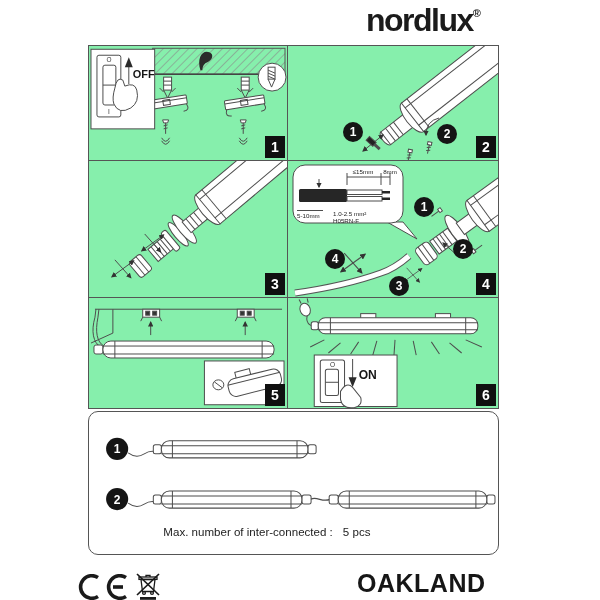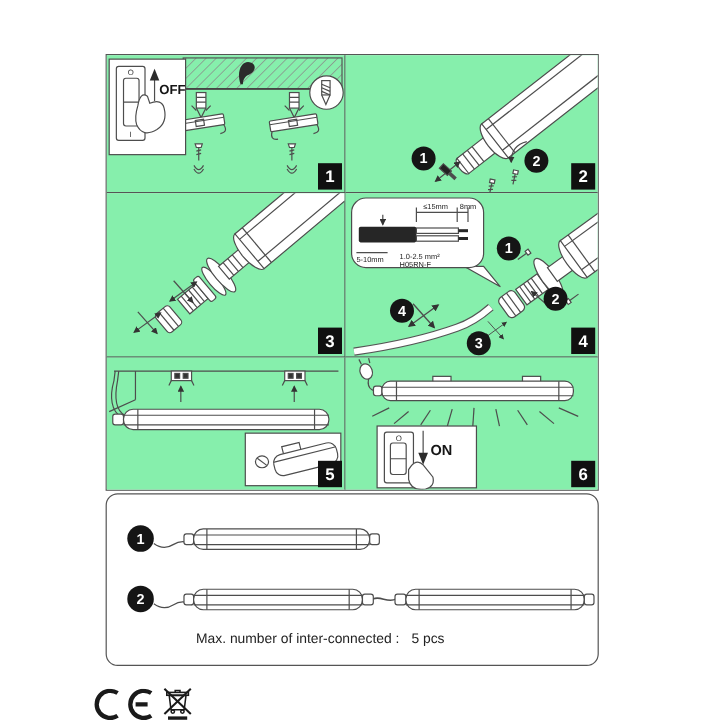--- a/index.html
+++ b/index.html
@@ -33,20 +33,21 @@
   .tiny{font-size:6.2px;fill:#222;}
   .swlab{font-size:11px;font-weight:bold;fill:#161616;}
   .swsml{font-size:6.5px;fill:#333;text-anchor:middle;}
   .note{font-size:11.5px;fill:#222;}
 </style>
 </head>
 <body>
 
 <div class="page">
 
+  <div class="logo"><span>nordlux</span><sup>®</sup></div>
 
   <div class="grid">
 
     <div class="panel bR bB">
       <svg viewBox="0 0 199 114">
         <defs>
           <pattern id="hat1" width="6" height="6" patternUnits="userSpaceOnUse" patternTransform="rotate(45)">
             <line x1="0" y1="0" x2="0" y2="6" stroke="#8a8a8a" stroke-width="1.2"></line>
           </pattern>
         </defs>
@@ -455,14 +456,15 @@
       <path d="M8,8.5 L22,8.5 L20.5,20.5 L9.5,20.5 Z"></path>
       <rect x="6" y="6" width="18" height="2.4"></rect>
       <path d="M13,6 L13,4.4 L17,4.4 L17,6"></path>
       <circle cx="11" cy="22" r="1.4"></circle>
         <circle cx="19" cy="22" r="1.4"></circle>
       <line x1="4" y1="3" x2="26" y2="24" stroke-width="1.7"></line>
       <line x1="26" y1="3" x2="4" y2="24" stroke-width="1.7"></line>
     </g>
     <rect x="7" y="26" width="16" height="2.8" fill="#1a1a1a"></rect>
   </svg>
+  <div class="product">OAKLAND</div>
 
 </div>
 
 </body></html>

